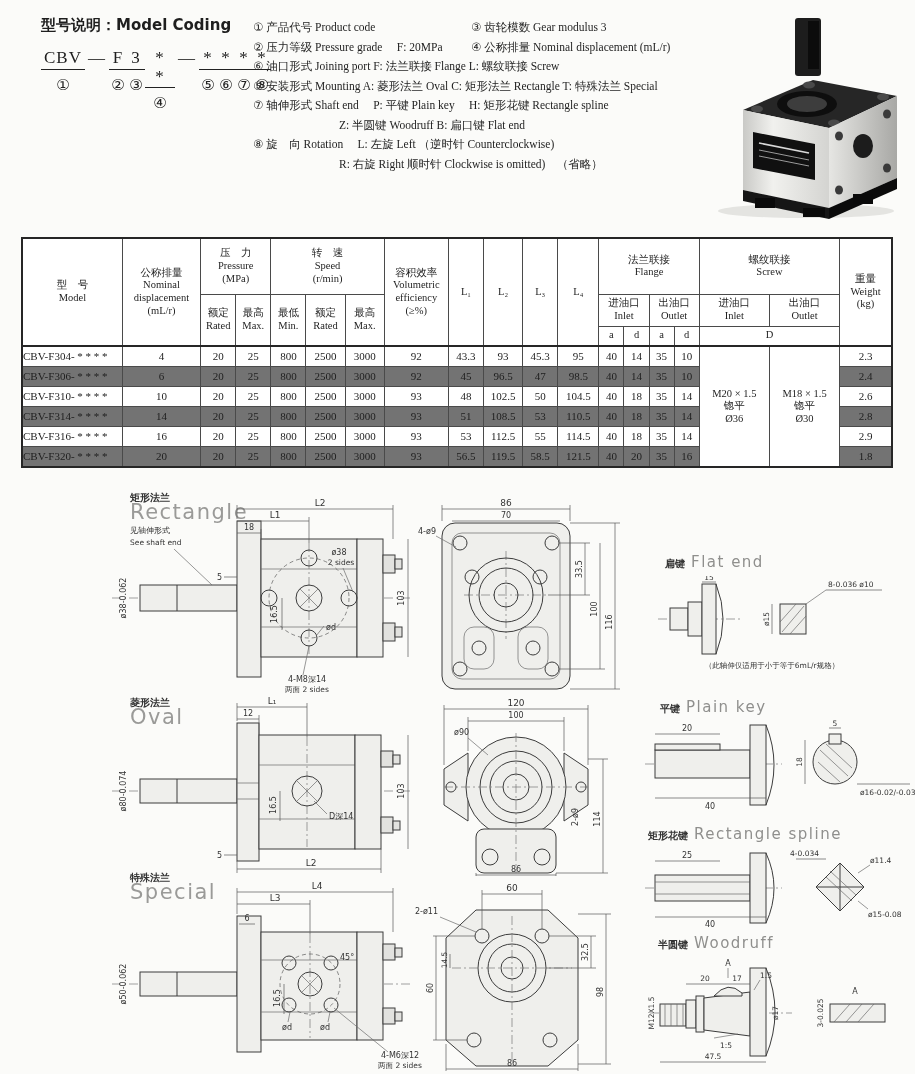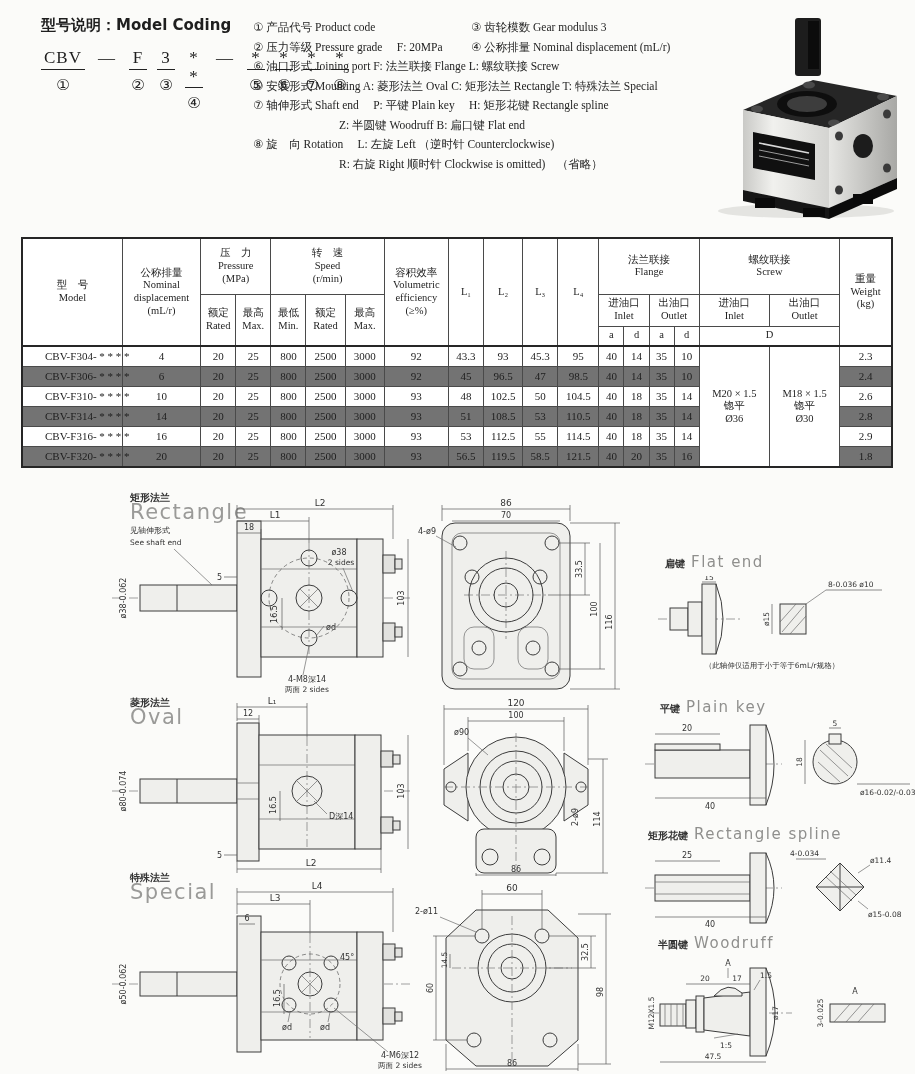--- a/index.html
+++ b/index.html
@@ -5,42 +5,42 @@
   html,body{margin:0;padding:0;}
   body{
     position:relative;width:915px;height:1074px;overflow:hidden;
     background:#fbfbf9;color:#1e1e1e;
     font-family:"Liberation Serif","DejaVu Sans",serif;
   }
   .abs{position:absolute;}
   
   .mc-title{font-size:15px;font-weight:bold;font-family:"DejaVu Sans","Liberation Sans",sans-serif;}
   .mc-title .en{font-weight:bold;}
-  .formula{display:flex;align-items:flex-start;gap:10px;margin-top:14px;}
+  .formula{display:flex;align-items:flex-start;margin-top:14px;}
   .fcol{display:flex;flex-direction:column;align-items:center;}
   .fcol .t{font-size:17px;letter-spacing:1px;padding:0 3px 1px 3px;border-bottom:1.4px solid #222;min-width:12px;text-align:center;line-height:1.1;}
   .fcol.nou .t{border-bottom:none;}
   .fcol .n{font-size:15px;margin-top:6px;color:#222;font-family:"DejaVu Sans",sans-serif;}
   .legend{font-size:11.5px;line-height:19.5px;}
   .legend .row{display:flex;white-space:nowrap;}
   .legend .l{display:inline-block;}
   .legend .row.two .l{width:218px;}
   .legend .row.ind{padding-left:86px;}
   
   table.spec{border-collapse:collapse;table-layout:fixed;width:872px;background:#fff;}
   table.spec,table.spec td,table.spec th{border:1px solid #4a4a4a;}
   table.spec{border:2px solid #262626;}
   table.spec thead{border-bottom:2px solid #262626;}
   table.spec th,table.spec td{
     padding:0 1px;text-align:center;vertical-align:middle;
     font-size:10.5px;font-weight:normal;white-space:pre-line;line-height:1.2;
   }
   table.spec tbody td{font-size:11px;height:19px;}
   table.spec tbody tr.alt{background:#737373;border-radius:7px;}
-  table.spec tbody td.model{text-align:left;padding-left:22px;white-space:nowrap;}
+  table.spec tbody td.model{text-align:left;padding-left:0;white-space:nowrap;}
   table.spec td.screwcell{background:#fff;font-size:10.5px;margin-left:44px;}
   
   .dwg-title .cn{font-size:10px;font-weight:bold;font-family:"DejaVu Sans",sans-serif;color:#333;display:block;line-height:11px;}
   .dwg-title .en{font-size:21px;color:#9a9a98;letter-spacing:1.5px;font-family:"DejaVu Sans",sans-serif;line-height:19px;}
   .sm-title{white-space:nowrap;}
   .sm-title .cn{font-size:10px;font-weight:bold;font-family:"DejaVu Sans",sans-serif;color:#333;}
   .sm-title .en{font-size:15px;color:#8f8f8d;letter-spacing:1.5px;font-family:"DejaVu Sans",sans-serif;margin-left:6px;}
   svg{display:block;}
   svg .fill{fill:#efefec;stroke:#3c3c3c;stroke-width:1;}
   svg .dark{fill:#e2e2df;stroke:#3c3c3c;stroke-width:1;}

